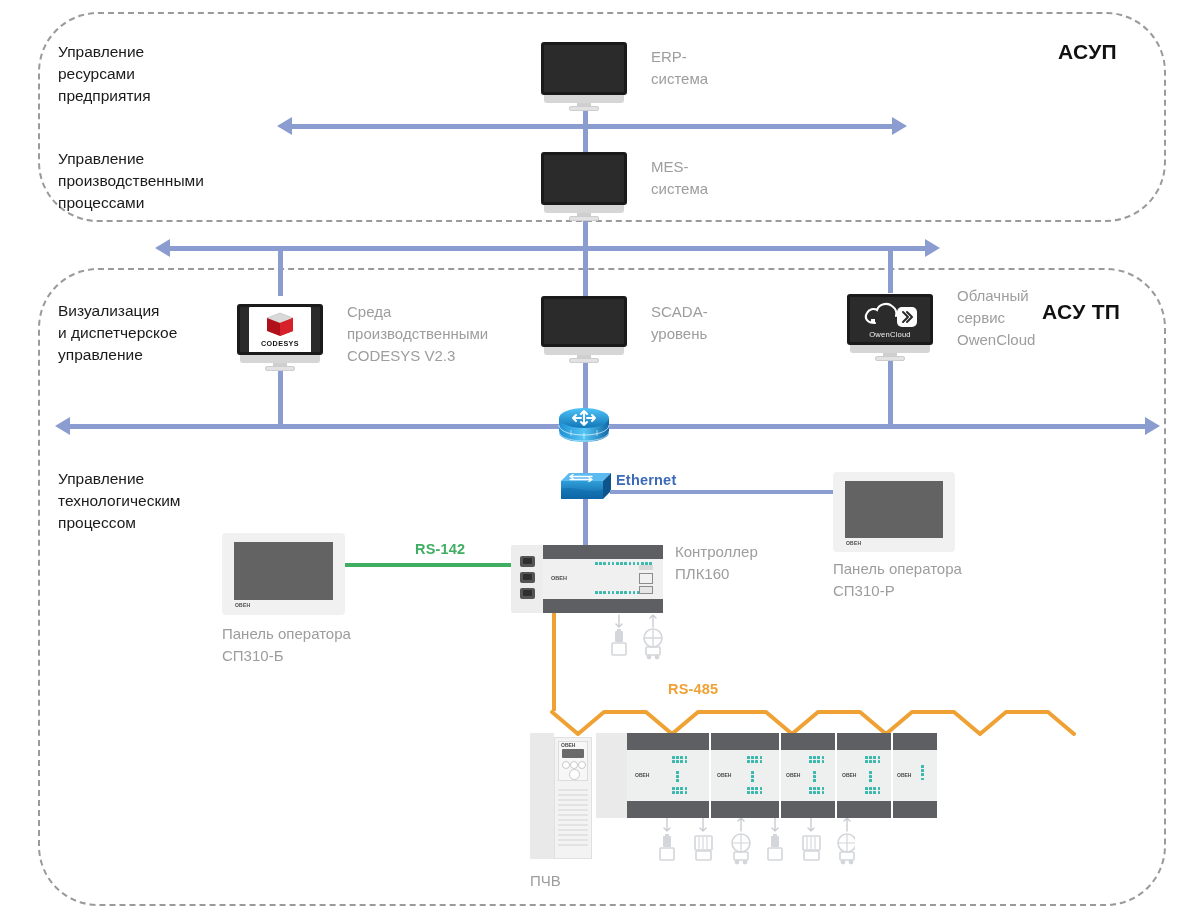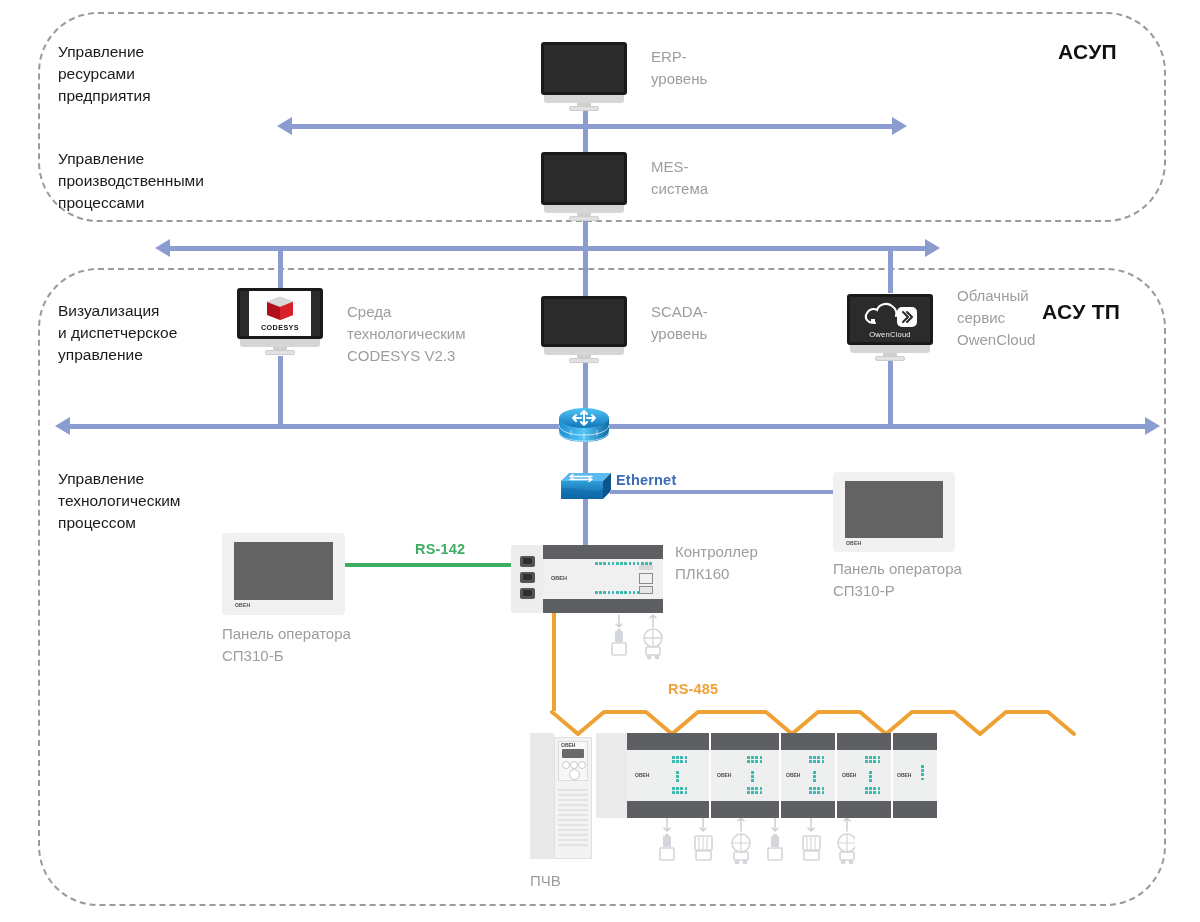--- a/index.html
+++ b/index.html
@@ -232,49 +232,49 @@
   <div class="arrow-l" style="left:55px;top:417px;"></div>
   <div class="arrow-r" style="left:1145px;top:417px;"></div>
 
   <div class="monitor" style="left:541px;top:42px;width:86px;height:66px;">
     <div class="mon-screen" style="width:86px;height:53px;"></div>
     <div class="mon-base" style="left:3px;top:53px;width:80px;height:8px;"></div>
     <div class="mon-neck" style="left:36px;top:61px;width:14px;height:5px;"></div>
     <div class="mon-foot" style="left:28px;top:64px;width:30px;height:5px;"></div>
   </div>
   <div class="caption" style="left:651px;top:46px;">ERP-
-уровень</div>
+система</div>
 
   <div class="monitor" style="left:541px;top:152px;width:86px;height:66px;">
     <div class="mon-screen" style="width:86px;height:53px;"></div>
     <div class="mon-base" style="left:3px;top:53px;width:80px;height:8px;"></div>
     <div class="mon-neck" style="left:36px;top:61px;width:14px;height:5px;"></div>
     <div class="mon-foot" style="left:28px;top:64px;width:30px;height:5px;"></div>
   </div>
   <div class="caption" style="left:651px;top:156px;">MES-
 система</div>
 
-  <div class="monitor" style="left:237px;top:288px;width:71px;height:62px;">
+  <div class="monitor" style="left:237px;top:304px;width:71px;height:62px;">
     <div class="mon-screen" style="width:86px;height:51px;">
       <div class="codesys-logo">
         <svg width="30" height="27" viewBox="0 0 30 27">
           <polygon points="15,2 28,7 15,12 2,7" fill="#d9d9d9" stroke="#bdbdbd" stroke-width="0.6"></polygon>
           <polygon points="2,7 15,12 15,25 2,20" fill="#b01019"></polygon>
           <polygon points="15,12 28,7 28,20 15,25" fill="#e8262f"></polygon>
           <polygon points="15,12 28,7 28,20 15,25" fill="#d6202a"></polygon>
         </svg>
         <div class="codesys-word">CODESYS</div>
       </div>
     </div>
     <div class="mon-base" style="left:3px;top:51px;width:80px;height:8px;"></div>
     <div class="mon-neck" style="left:36px;top:59px;width:14px;height:5px;"></div>
     <div class="mon-foot" style="left:28px;top:62px;width:30px;height:5px;"></div>
   </div>
   <div class="caption" style="left:347px;top:301px;">Среда
-технологическим
+производственными
 CODESYS V2.3</div>
 
   <div class="monitor" style="left:541px;top:296px;width:86px;height:62px;">
     <div class="mon-screen" style="width:86px;height:51px;"></div>
     <div class="mon-base" style="left:3px;top:51px;width:80px;height:8px;"></div>
     <div class="mon-neck" style="left:36px;top:59px;width:14px;height:5px;"></div>
     <div class="mon-foot" style="left:28px;top:62px;width:30px;height:5px;"></div>
   </div>
   <div class="caption" style="left:651px;top:301px;">SCADA-
 уровень</div>

